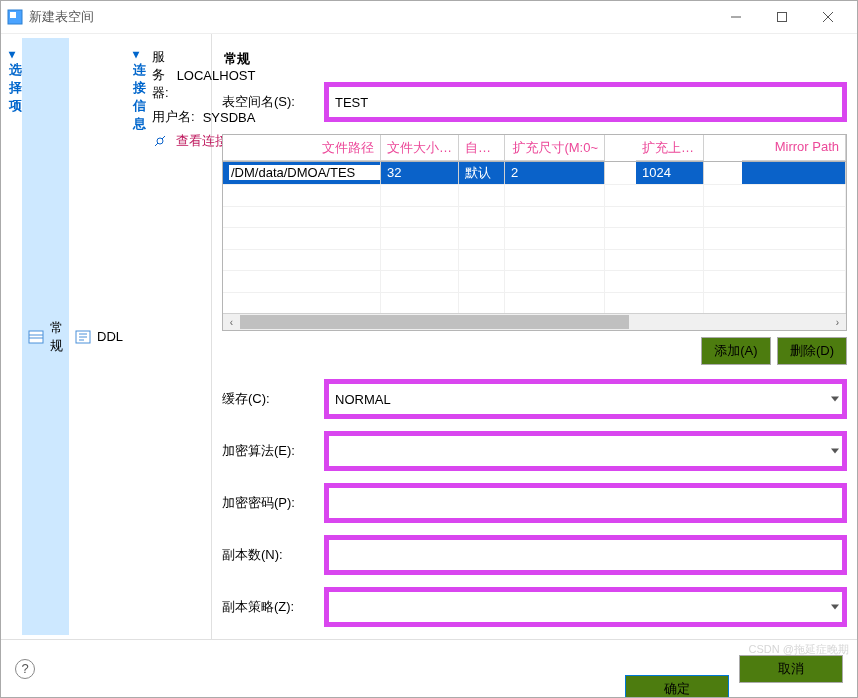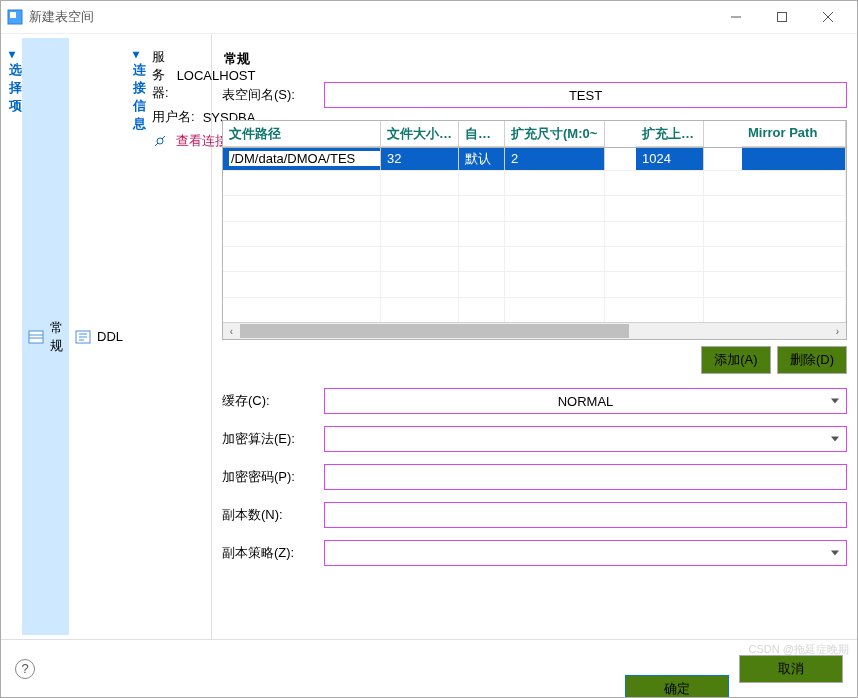--- a/index.html
+++ b/index.html
@@ -18,29 +18,29 @@
 .sitem.sel { background:#cde8ff; }
 .sitem svg { width:16px; height:16px; flex:none; }
 .sgrow { flex:1; }
 .conninfo { margin:4px; font-size:13px; }
 .conninfo .row { margin:6px 2px; display:flex; align-items:center; gap:8px; }
 .link { color:#be185d; cursor:pointer; }
 .main { flex:1; padding:10px 10px 0 10px; display:flex; flex-direction:column; min-width:0; }
 .mhead { color:#000; font-weight:bold; margin:6px 0 14px 2px; }
 .formrow { display:flex; align-items:center; margin-bottom:12px; gap:8px; }
 .lbl { width:94px; }
-.fld { flex:1; height:26px; border:1px solid #d946ef; padding:2px 6px; background:#fff;text-align:center; }
-select.fld { appearance:none; background:#fff; padding:2px 16px; }
+.fld { flex:1; height:40px; border:5px solid #d946ef; padding:2px 6px; background:#fff; }
+select.fld { appearance:none; background:#fff; padding:2px 6px; }
 .selwrap { flex:1; position:relative; display:flex; }
 .selwrap select.fld { width:100%; }
 .selwrap::after { content:""; position:absolute; right:8px; top:50%; width:0; height:0; border-left:4px solid transparent; border-right:4px solid transparent; border-top:5px solid #555; transform:translateY(-50%); pointer-events:none; }
 .table-wrap { border:1px solid #b5b5b5; height:220px; display:flex; flex-direction:column; overflow:hidden; margin-bottom:6px; }
 .table-head { display:flex; background:#fff; border-bottom:1px solid #b5b5b5; }
 .th, .td { border-right:1px solid #d0d0d0; padding:4px 6px; overflow:hidden; white-space:nowrap; text-overflow:ellipsis; }
-.th { background:#fff; color:#0f766e; font-weight:bold; height:26px; border-bottom:1px solid #d0d0d0; }
+.th { background:#fff; color:#ec4899; font-weight:normal; height:26px; border-bottom:1px solid #d0d0d0;text-align:right; }
 .table-body { flex:1; background:#fff; overflow:hidden; position:relative; }
 .trow { display:flex; height:22px; align-items:center; }
 .trow.sel .td { background:#0a62c9; color:#fff; }
 .td { height:22px; line-height:14px; }
 .griddy { position:absolute; inset:22px 0 0 0; display:flex; flex-direction:column; }
 .gridrow { flex:1; border-top:1px solid #f0f0f0; display:flex; }
 .gridrow > div { border-right:1px solid #f0f0f0; }
 .scrollbar { height:17px; display:flex; align-items:stretch; border-top:1px solid #d0d0d0; background:#f0f0f0; }
 .sbtn { width:17px; display:flex; align-items:center; justify-content:center; background:#f0f0f0; color:#606060; font-size:10px; }
 .strack { flex:1; position:relative; background:#f0f0f0; }

